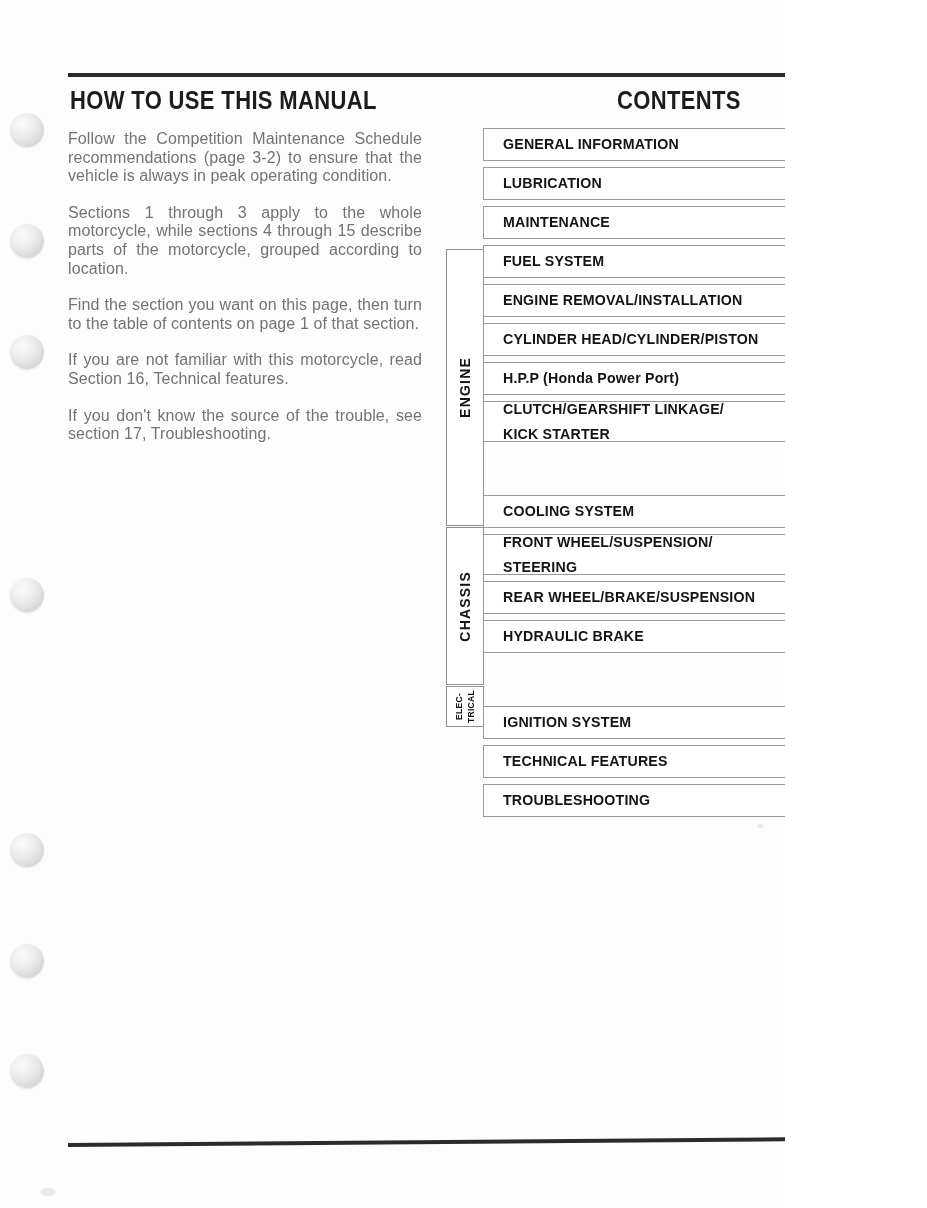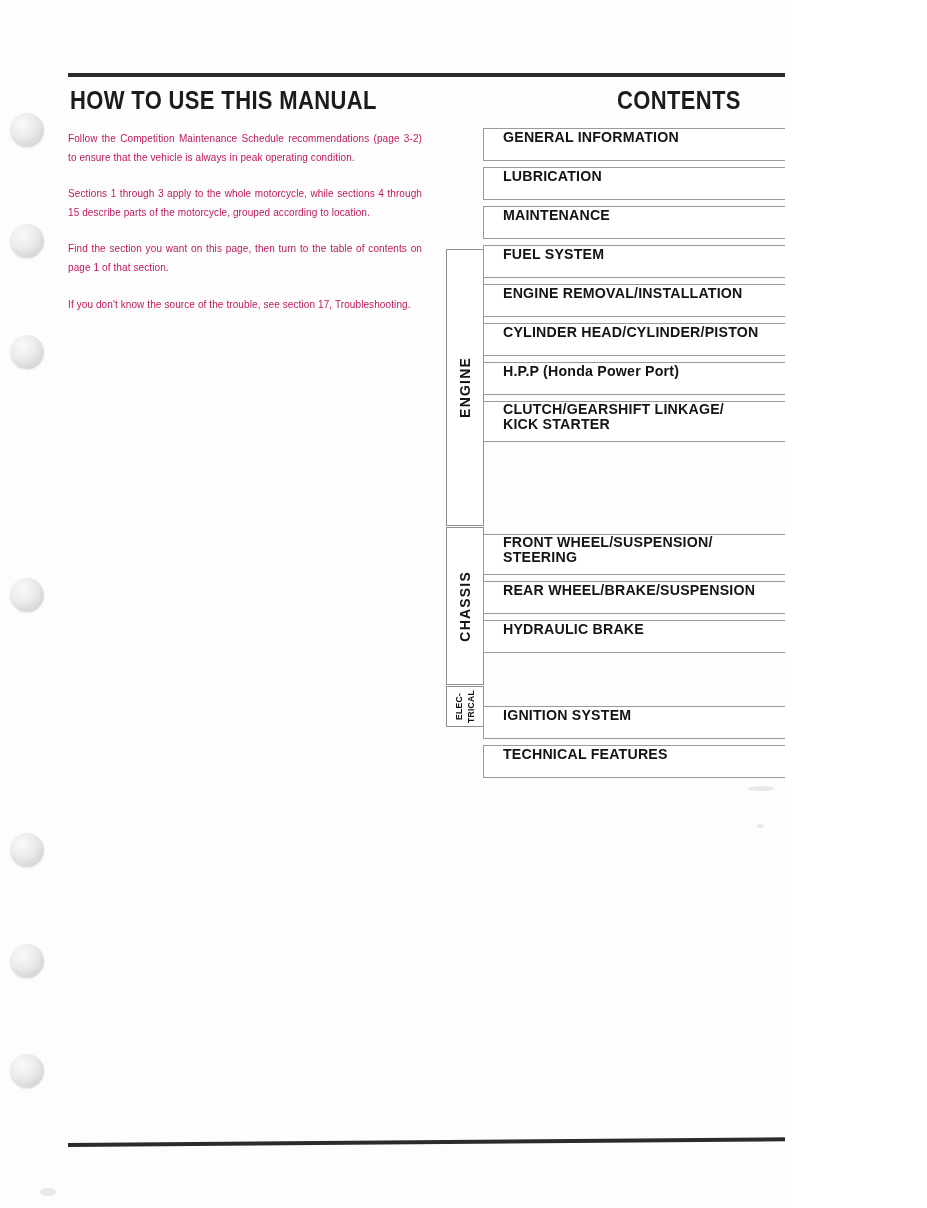--- a/index.html
+++ b/index.html
@@ -65,23 +65,23 @@
 
   
   .body-col {
     position: absolute;
     left: 68px;
     top: 130px;
     width: 354px;
   }
   .body-col p {
     margin: 0 0 18px 0;
-    font-size: 10px;
+    font-size: 16px;
     line-height: 18.6px;
-    color: #be185d;
+    color: #737373;
     text-align: justify;
     letter-spacing: 0.1px;
   }
   .body-col p:last-child { margin-bottom: 0; }
 
   
   .contents {
     position: absolute;
     left: 446px;
     top: 128px;
@@ -97,31 +97,32 @@
   .row-box {
     position: absolute;
     left: 37px;
     top: 0;
     right: 69px;
     height: 100%;
     border: 1px solid #9a9a9a;
     background: #ffffff;
     box-sizing: border-box;
     display: flex;
+    align-items: center;
   }
   .row-label {
     padding-left: 19px;
     font-size: 14.2px;
     font-weight: bold;
     color: #141414;
     line-height: 17px;
     letter-spacing: 0.2px;
     white-space: pre-line;
   }
-  .row.two-line .row-label { line-height: 15px; }
+  .row.two-line .row-label { line-height: 25px; }
 
   .row-num {
     position: absolute;
     right: 5px;
     top: 0;
     width: 70px;
     height: 100%;
     background: #242424;
     color: #ffffff;
     display: flex;
@@ -196,20 +197,21 @@
   <div class="rule-top"></div>
   <div class="rule-bottom"></div>
 
   <div class="heading" id="heading-manual">HOW TO USE THIS MANUAL</div>
   <div class="heading" id="heading-contents">CONTENTS</div>
 
   <div class="body-col">
     <p>Follow the Competition Maintenance Schedule recommendations (page 3-2) to ensure that the vehicle is always in peak operating condition.</p>
     <p>Sections 1 through 3 apply to the whole motorcycle, while sections 4 through 15 describe parts of the motorcycle, grouped according to location.</p>
     <p>Find the section you want on this page, then turn to the table of contents on page 1 of that section.</p>
+    <p>If you are not familiar with this motorcycle, read Section 16, Technical features.</p>
     <p>If you don't know the source of the trouble, see section 17, Troubleshooting.</p>
   </div>
 
   <div class="contents">
 
     <div class="bracket" style="top:121px; height:277px;">
       <span class="bracket-label">ENGINE</span>
     </div>
 
     <div class="bracket" style="top:399px; height:158px;">
@@ -278,20 +280,23 @@
 KICK STARTER</span>
       </div>
       <div class="row-num">8</div>
     </div>
 
     <div class="row two-line">
       <div class="row-num">9</div>
     </div>
 
     <div class="row">
+      <div class="row-box">
+        <span class="row-label">COOLING SYSTEM</span>
+      </div>
       <div class="row-num">20</div>
     </div>
 
     <div class="row two-line">
       <div class="row-box">
         <span class="row-label">FRONT WHEEL/SUSPENSION/
 STEERING</span>
       </div>
       <div class="row-num">11</div>
     </div>
@@ -322,20 +327,23 @@
     </div>
 
     <div class="row">
       <div class="row-box">
         <span class="row-label">TECHNICAL FEATURES</span>
       </div>
       <div class="row-num">16</div>
     </div>
 
     <div class="row">
+      <div class="row-box">
+        <span class="row-label">TROUBLESHOOTING</span>
+      </div>
       <div class="row-num">17</div>
     </div>
 
     <div class="row">
       <div class="row-num">18</div>
     </div>
 
   </div>
 
 </div>

